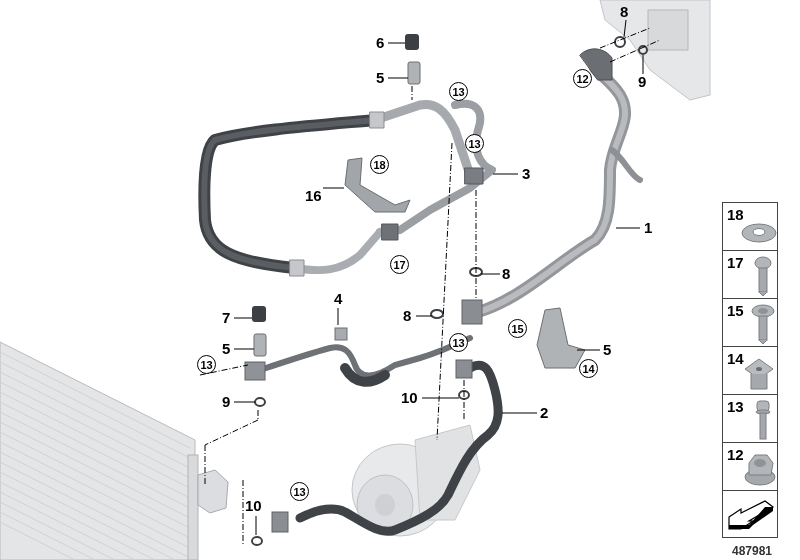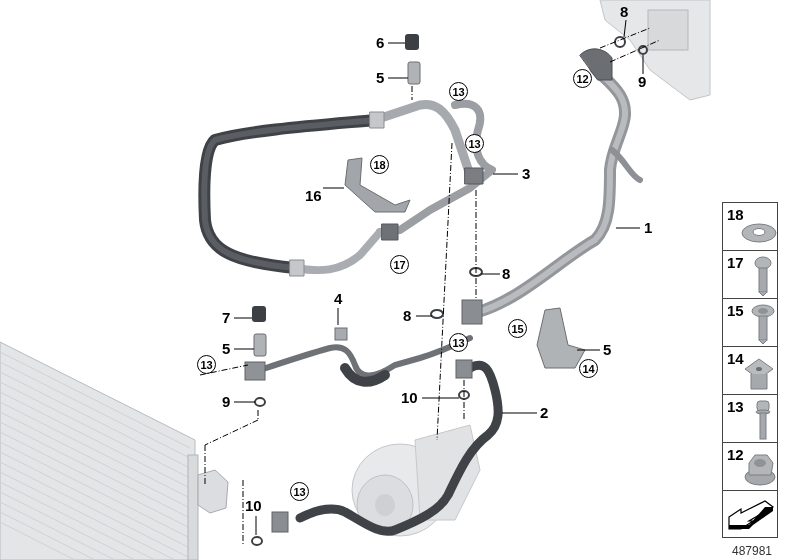--- a/index.html
+++ b/index.html
@@ -13,21 +13,21 @@
           display: flex; align-items: center; justify-content: center;
           font-family: "Liberation Sans", sans-serif; box-sizing: border-box; }
   #legend { position: absolute; left: 722px; top: 202px; width: 56px; }
   .legend-cell { position: relative; width: 56px; border: 1px solid #444;
                  border-bottom: none; background: #fff; box-sizing: border-box; }
   .legend-cell:last-child { border-bottom: 1px solid #444; }
   .legend-num { position: absolute; left: 4px; top: 3px; font-weight: bold;
                 font-size: 15px; font-family: "Liberation Sans", sans-serif; }
   .legend-icon { position: absolute; }
   #diagram-id { position: absolute; left: 732px; top: 544px; font-size: 12px; color: #333;
-                font-family: "Liberation Sans", sans-serif; }
+                font-family: "Liberation Sans", sans-serif; font-weight: bold; }
 </style>
 </head>
 <body>
 
 <svg id="diagram" viewBox="0 0 800 560" xmlns="http://www.w3.org/2000/svg">
 
   <g>
     <polygon points="0,342 195,440 195,560 0,560" fill="#e4e5e7" stroke="#b8babd" stroke-width="1"></polygon>
     <g stroke="#cfd1d4" stroke-width="1">
       <line x1="0" y1="352" x2="190" y2="448"></line>

